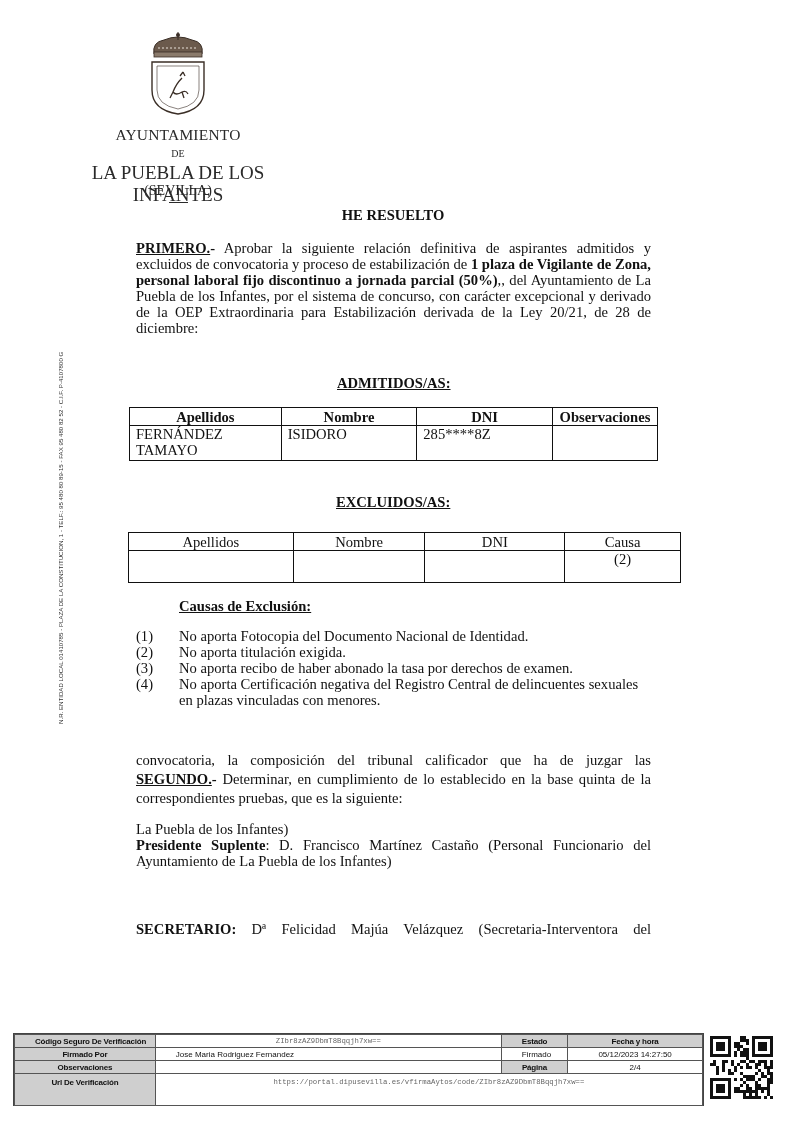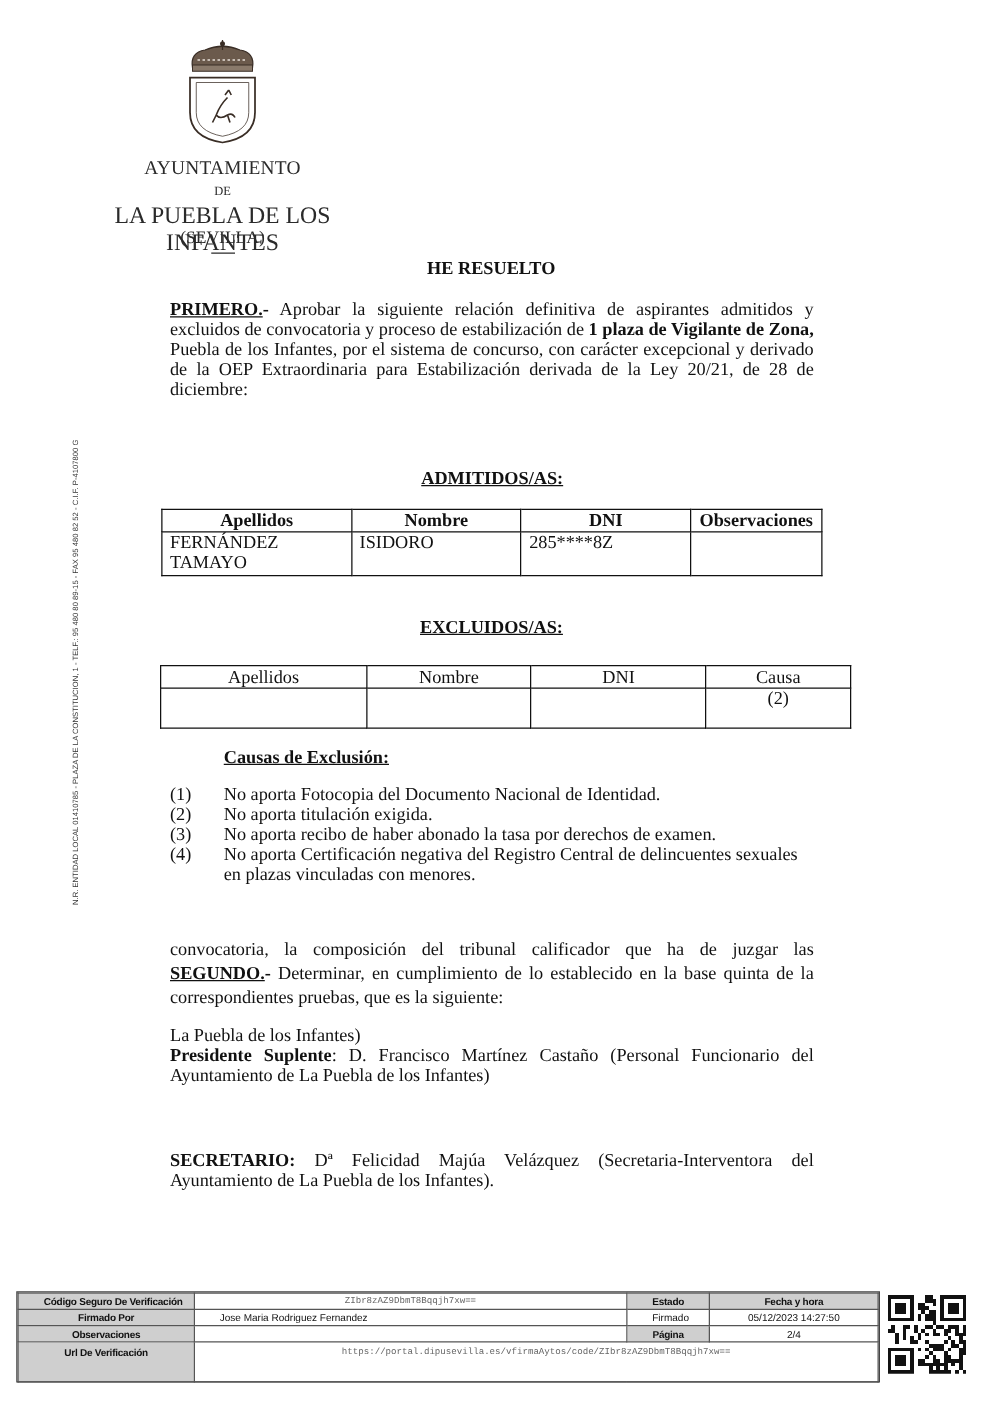--- a/index.html
+++ b/index.html
@@ -90,20 +90,21 @@
 <div id="lh-sevilla" class="lh">(SEVILLA)</div>
 <div id="lh-rule" class="abs"></div>
 
 <div id="side-text" class="abs">N.R. ENTIDAD LOCAL 01410785 - PLAZA DE LA CONSTITUCION, 1 - TELF.: 95 480 80 89-15 - FAX 95 480 82 52 - C.I.F. P-4107800 G</div>
 
 <div id="he-resuelto" class="abs">HE RESUELTO</div>
 
 <div id="primero" class="para">
   <span class="lj"><span class="b u">PRIMERO.</span><span class="b">-</span><span> Aprobar la siguiente relación definitiva de aspirantes admitidos y</span></span>
   <span class="lj"><span>excluidos de convocatoria y proceso de estabilización de </span><span class="b">1 plaza de Vigilante de Zona,</span></span>
+  <span class="lj"><span class="b">personal laboral fijo discontinuo a jornada parcial (50%)</span><span>,, del Ayuntamiento de La</span></span>
   <span class="lj"><span>Puebla de los Infantes, por el sistema de concurso, con carácter excepcional y derivado</span></span>
   <span class="lj"><span>de la OEP Extraordinaria para Estabilización derivada de la Ley 20/21, de 28 de</span></span>
   <span class="ll"><span>diciembre:</span></span>
 </div>
 
 <div id="admitidos-title" class="sect-title">ADMITIDOS/AS:</div>
 <table id="adm-table" class="doc">
   <colgroup>
       <col style="width:152px">
       <col style="width:136px">
@@ -181,21 +182,20 @@
 </div>
 
 <div id="presidente" class="para">
   <span class="ll">La Puebla de los Infantes)</span>
   <span class="lj"><span class="b">Presidente Suplente</span><span>: D. Francisco Martínez Castaño (Personal Funcionario del</span></span>
   <span class="ll">Ayuntamiento de La Puebla de los Infantes)</span>
 </div>
 
 <div id="secretario" class="para">
   <span class="lj"><span class="b">SECRETARIO:</span><span> Dª Felicidad Majúa Velázquez (Secretaria-Interventora del</span></span>
-  <span class="ll">Ayuntamiento de La Puebla de los Infantes).</span>
 </div>
 
 <div id="footer" class="abs">
   <table>
     <colgroup>
         <col style="width:140px">
         <col style="width:344px">
         <col style="width:66px">
         <col style="width:134px">
       </colgroup>

